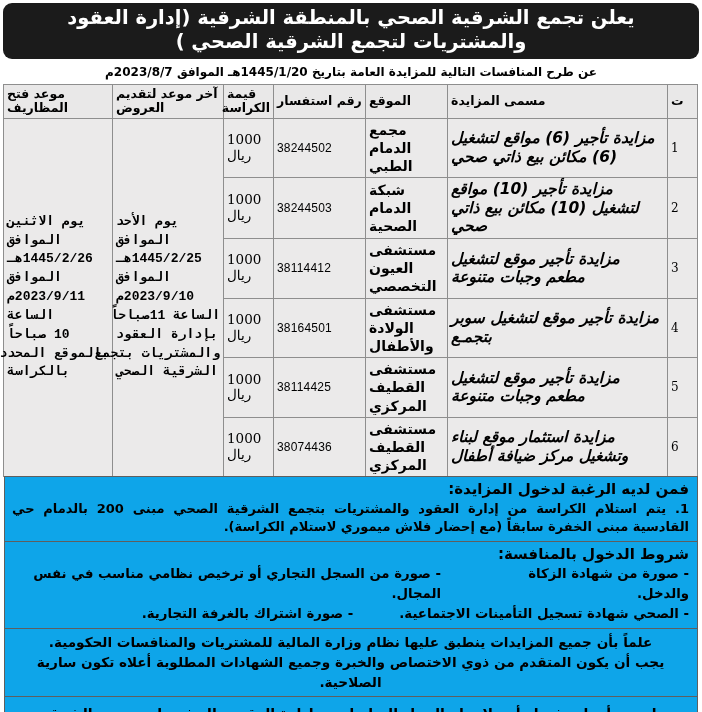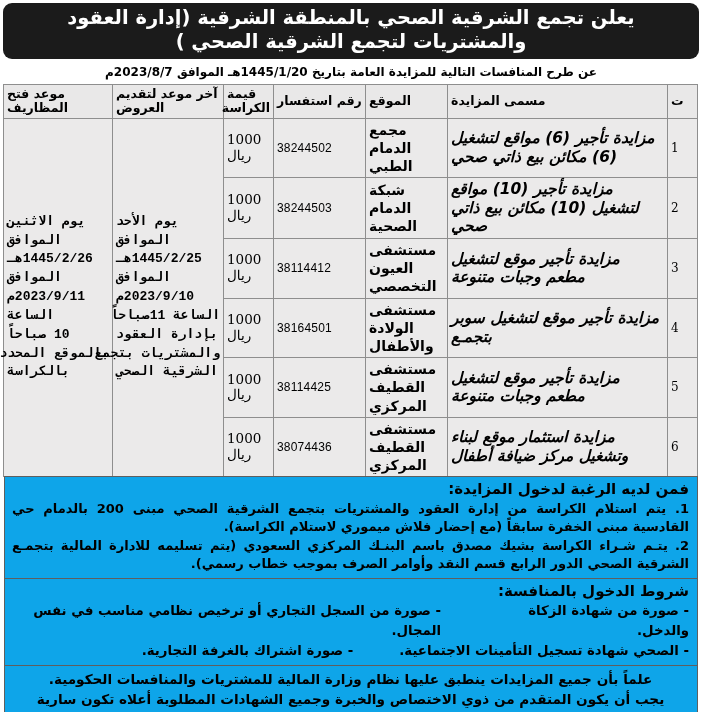--- a/index.html
+++ b/index.html
@@ -289,21 +289,20 @@
         </tr>
       </tbody>
     </table>
   </div>
 
   <div class="notes">
 
     <div class="note-box first">
       <div class="note-head">فمن لديه الرغبة لدخول المزايدة:</div>
       <div class="note-line">1. يتم استلام الكراسة من إدارة العقود والمشتريات بتجمع الشرقية الصحي مبنى 200 بالدمام حي القادسية مبنى الخفرة سابقاً (مع إحضار فلاش ميموري لاستلام الكراسة).</div>
-      <div class="note-line">2. يتـم شـراء الكراسة بشيك مصدق باسم البنـك المركزي السعودي (يتم تسليمه للادارة المالية بتجمـع الشرقية الصحي الدور الرابع قسم النقد وأوامر الصرف بموجب خطاب رسمي).</div>
     </div>
 
     <div class="note-box">
       <div class="note-head">شروط الدخول بالمنافسة:</div>
       <div class="cond-row">
         <span>- صورة من شهادة الزكاة والدخل.</span>
         <span>- صورة من السجل التجاري أو ترخيص نظامي مناسب في نفس المجال.</span>
       </div>
       <div class="cond-row">
         <span>- الصحي شهادة تسجيل التأمينات الاجتماعية.</span>

